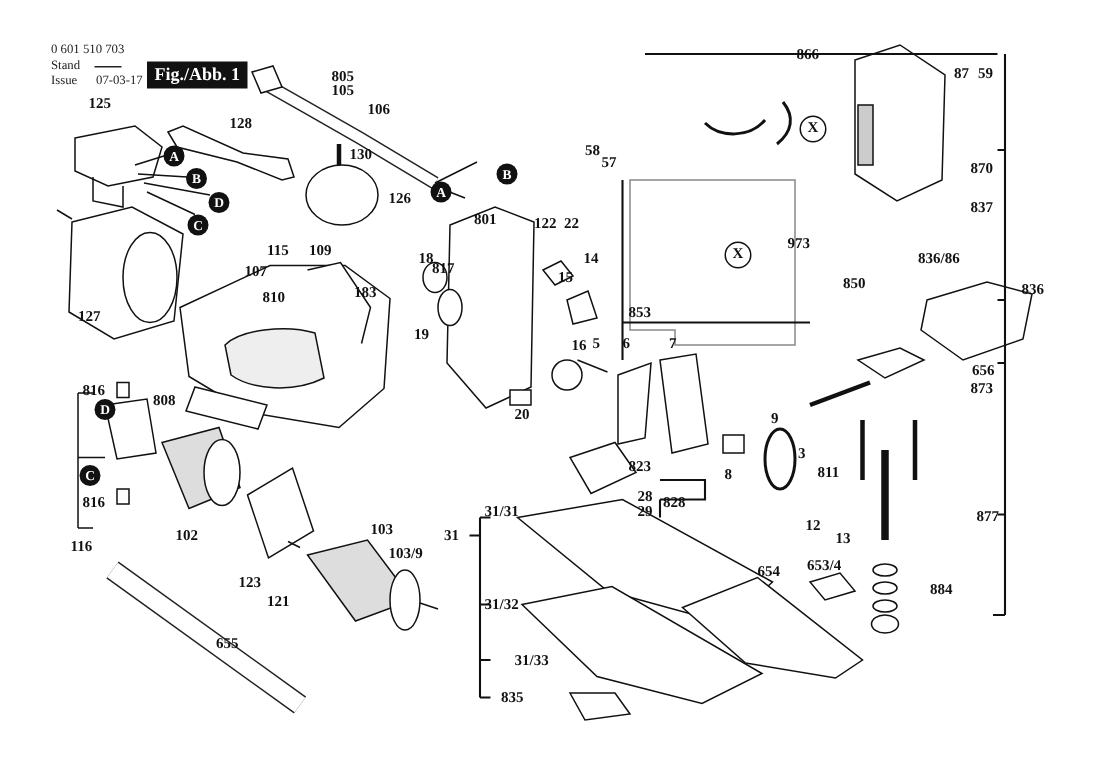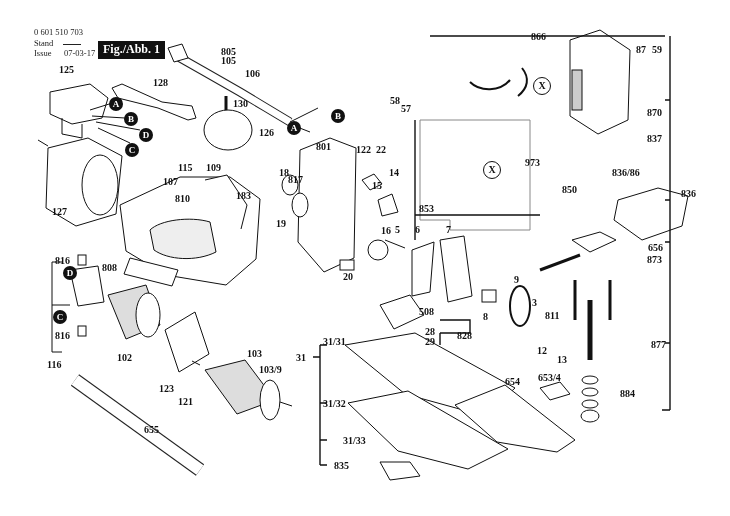--- a/index.html
+++ b/index.html
@@ -182,24 +182,24 @@
   <div class="lbl" style="left:648px;top:242px;">656</div>
   <div class="lbl" style="left:647px;top:254px;">873</div>
   <div class="lbl" style="left:415px;top:224px;">6</div>
   <div class="lbl" style="left:446px;top:224px;">7</div>
   <div class="lbl" style="left:514px;top:274px;">9</div>
   <div class="lbl" style="left:532px;top:297px;">3</div>
   <div class="lbl" style="left:545px;top:310px;">811</div>
   <div class="lbl" style="left:483px;top:311px;">8</div>
   <div class="lbl" style="left:537px;top:345px;">12</div>
   <div class="lbl" style="left:557px;top:354px;">13</div>
-  <div class="lbl" style="left:419px;top:306px;">508</div>
+  <div class="lbl" style="left:419px;top:306px;">823</div>
   <div class="lbl" style="left:425px;top:326px;">28</div>
   <div class="lbl" style="left:425px;top:336px;">29</div>
-  <div class="lbl" style="left:445px;top:330px;padding-left:12px;">828</div>
+  <div class="lbl" style="left:430px;top:330px;padding-left:12px;">828</div>
   <div class="lbl" style="left:651px;top:339px;">877</div>
   <div class="lbl" style="left:55px;top:255px;">816</div>
   <div class="lbl" style="left:55px;top:330px;">816</div>
   <div class="lbl" style="left:102px;top:262px;">808</div>
   <div class="lbl" style="left:47px;top:359px;">116</div>
   <div class="lbl" style="left:117px;top:352px;">102</div>
   <div class="lbl" style="left:247px;top:348px;">103</div>
   <div class="lbl" style="left:259px;top:364px;">103/9</div>
   <div class="lbl" style="left:159px;top:383px;">123</div>
   <div class="lbl" style="left:178px;top:396px;">121</div>

